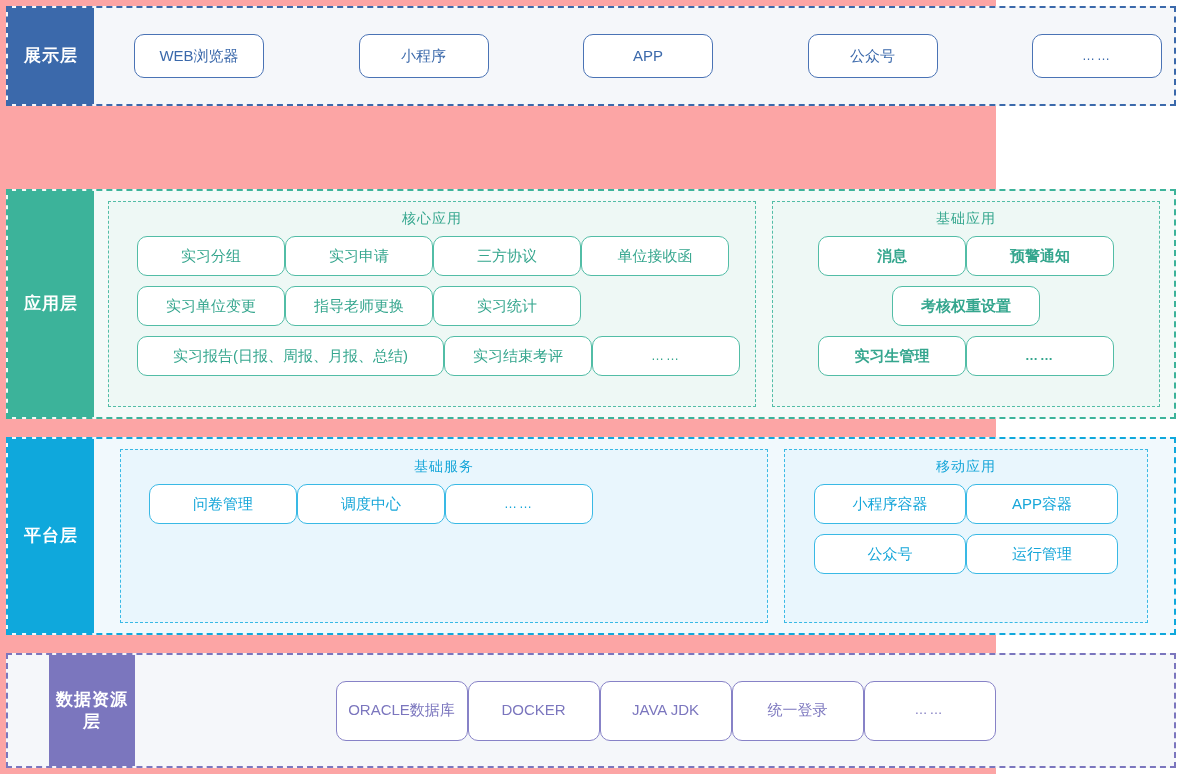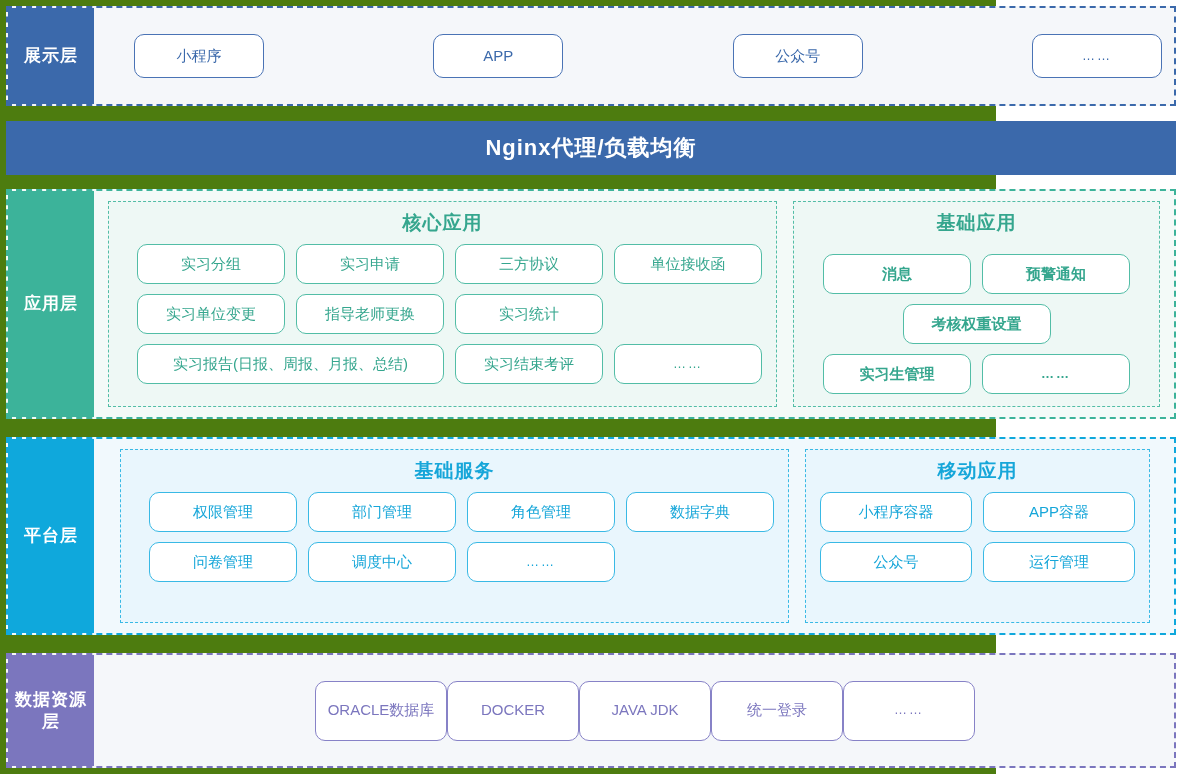--- a/index.html
+++ b/index.html
@@ -9,21 +9,21 @@
     height: 774px;
     background: #ffffff;
     font-family: "Liberation Sans", "DejaVu Sans", sans-serif;
     overflow: hidden;
   }
 
   #diagram {
     position: relative;
     width: 996px;
     height: 774px;
-    background: #4d7c0f;
+    background: #fca5a5;
   }
 
   
   .band {
     position: absolute;
     left: 6px;
     width: 1170px;
     display: flex;
     align-items: stretch;
     background: #f5f7fa;
@@ -43,21 +43,21 @@
     text-align: center;
     color: #ffffff;
     font-weight: bold;
     font-size: 17px;
     line-height: 1.25;
     letter-spacing: 1px;
   }
   .tag-pres { background: #3b69ab; }
   .tag-app  { background: #3cb39a; }
   .tag-plat { background: #0fa8dc; }
-  .tag-data { background: #7b76be; }
+  .tag-data { background: #7b76be; margin-left: 41px; }
 
   
   .band-body {
     flex: 1 1 auto;
     display: flex;
     align-items: center;
     position: relative;
   }
 
   
@@ -115,35 +115,35 @@
 
   
   .group {
     display: flex;
     flex-direction: column;
     align-items: center;
     padding: 8px 14px 12px;
     height: 100%;
   }
   .group-core   { flex: 0 0 648px; border: 1.6px dashed #52bda6; background: #eef8f5; }
-  .group-base   { flex: 1 1 auto;  border: 1.6px dashed #52bda6; background: #eef8f5; justify-content: space-between; }
+  .group-base   { flex: 1 1 auto;  border: 1.6px dashed #52bda6; background: #eef8f5; }
   .group-svc    { flex: 0 0 648px; border: 1.6px dashed #39b9e5; background: #e9f6fd; }
   .group-mobile { flex: 1 1 auto;  border: 1.6px dashed #39b9e5; background: #e9f6fd; }
 
   .group-title {
-    font-size: 19px;
-    font-weight: bold;
+    font-size: 14px;
+    font-weight: normal;
     letter-spacing: 1px;
     margin-bottom: 8px;
   }
   .title-green { color: #35a68e; }
   .title-cyan  { color: #16a6d9; }
 
   .grid { display: flex; flex-direction: column; gap: 10px; width: 100%; }
-  .grid-row { display: flex; gap: 11px; }
+  .grid-row { display: flex; }
 
   
   .group-core .pill  { height: 40px; flex: 0 0 148px; }
   .group-core .wide  { flex: 0 0 307px; }
   .group-base .pill  { height: 40px; flex: 0 0 148px; font-weight: bold; }
   .group-svc  .pill  { height: 40px; flex: 0 0 148px; }
   .group-mobile .pill{ height: 40px; flex: 0 0 152px; }
 
   .group-base .grid-row,
   .group-mobile .grid-row { justify-content: center; }
@@ -159,28 +159,28 @@
   #band-data .pill { width: 132px; height: 60px; }
 </style>
 </head>
 <body>
 
 <div id="diagram">
 
   <div class="band band-pres" id="band-presentation">
     <div class="layer-tag tag-pres">展示层</div>
     <div class="band-body">
+      <div class="pill pill-blue">WEB浏览器</div>
       <div class="pill pill-blue">小程序</div>
       <div class="pill pill-blue">APP</div>
       <div class="pill pill-blue">公众号</div>
       <div class="pill pill-blue dots">……</div>
     </div>
   </div>
 
-  <div id="nginx-bar">Nginx代理/负载均衡</div>
 
   <div class="band band-app" id="band-application">
     <div class="layer-tag tag-app">应用层</div>
     <div class="band-body">
 
       <div class="group group-core">
         <div class="group-title title-green">核心应用</div>
         <div class="grid">
           <div class="grid-row">
             <div class="pill pill-green">实习分组</div>
@@ -221,26 +221,20 @@
     </div>
   </div>
 
   <div class="band band-plat" id="band-platform">
     <div class="layer-tag tag-plat">平台层</div>
     <div class="band-body">
 
       <div class="group group-svc">
         <div class="group-title title-cyan">基础服务</div>
         <div class="grid">
-          <div class="grid-row">
-            <div class="pill pill-cyan">权限管理</div>
-            <div class="pill pill-cyan">部门管理</div>
-            <div class="pill pill-cyan">角色管理</div>
-            <div class="pill pill-cyan">数据字典</div>
-          </div>
           <div class="grid-row">
             <div class="pill pill-cyan">问卷管理</div>
             <div class="pill pill-cyan">调度中心</div>
             <div class="pill pill-cyan dots">……</div>
           </div>
         </div>
       </div>
 
       <div class="group group-mobile">
         <div class="group-title title-cyan">移动应用</div>

